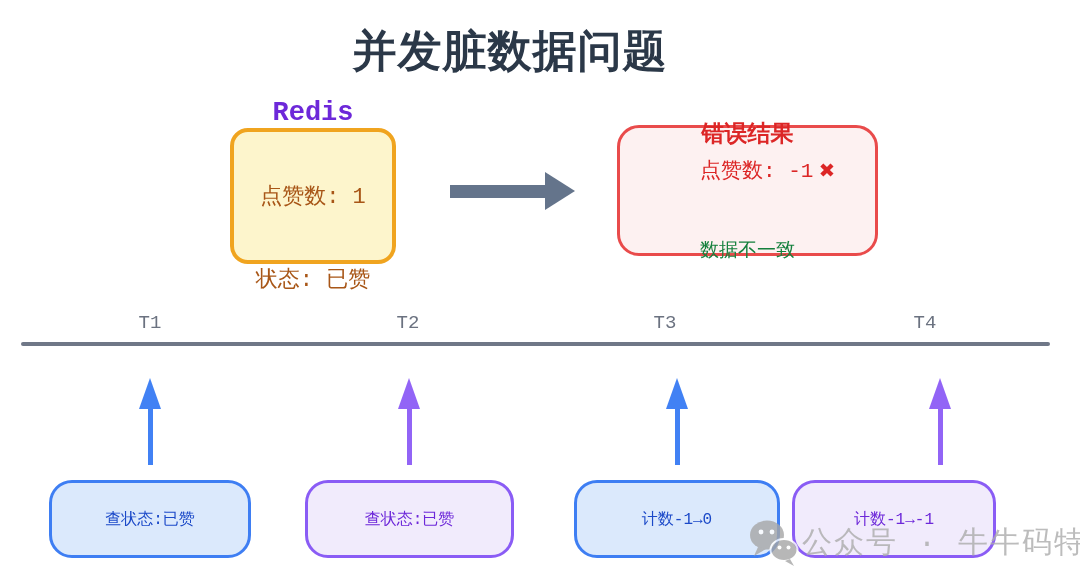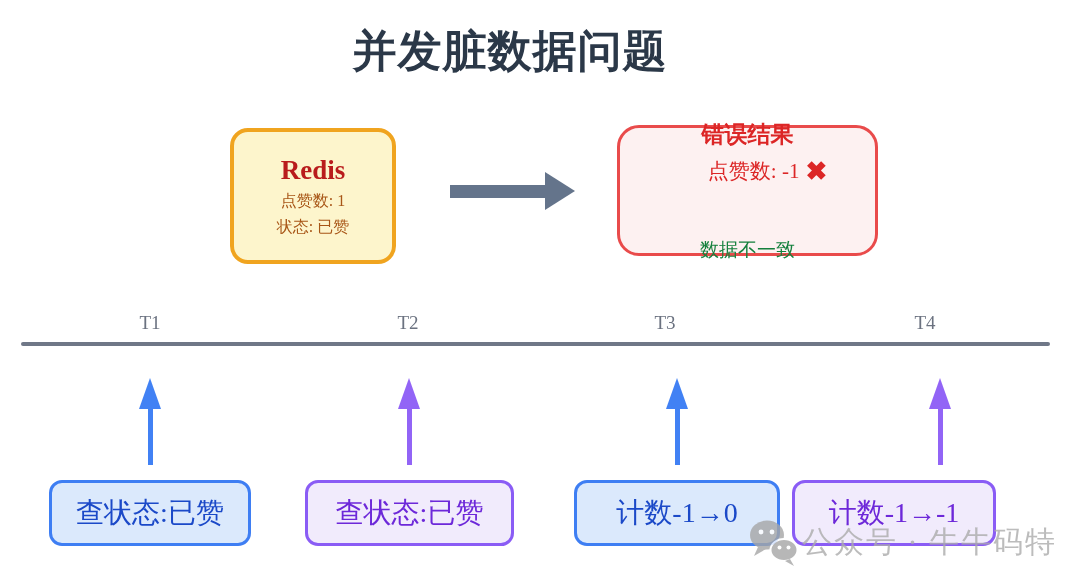--- a/index.html
+++ b/index.html
@@ -1,35 +1,35 @@
 <!DOCTYPE html>
 <html><head>
 <meta charset="utf-8">
 <style>
   html,body{margin:0;padding:0;background:#ffffff;}
   .stage{
     position:relative;width:1080px;height:586px;background:#ffffff;overflow:hidden;
-    font-family:Liberation Serif, serif;
+    font-family:Liberation Mono, monospace;
   }
   
   .title{
     position:absolute;left:0;top:22px;width:1020px;margin:0;
     text-align:center;font-size:44px;font-weight:800;color:#2B3848;letter-spacing:1px;
   }
   
   .statebox{
     position:absolute;box-sizing:border-box;display:flex;flex-direction:column;
     align-items:center;justify-content:center;text-align:center;
   }
   .redis{
     left:230px;top:128px;width:166px;height:136px;
     background:#FDF5CC;border:4px solid #F0A41F;border-radius:18px;gap:5px;
   }
-  .redis .box-title{font-size:27px;font-weight:700;color:#b91c1c;}
-  .redis .box-line{font-size:16px;color:#A85617;}
+  .redis .box-title{font-size:27px;font-weight:700;color:#6d28d9;}
+  .redis .box-line{font-size:22px;color:#A85617;margin-top:48px;}
   .error{
     left:617px;top:125px;width:261px;height:131px;
     background:#FDF1F1;border:3px solid #E94B4B;border-radius:22px;gap:6px;
   }
   .error .box-title{font-size:23px;font-weight:700;color:#DC2626;}
   .error .box-line{font-size:21px;color:#DC2626;margin-left:40px;}
   .error .box-note{font-size:19px;color:#15803d;margin-top:44px;}
   .cross{font-size:26px;font-weight:800;color:#DC2626;margin-left:6px;vertical-align:-2px;}
   
   .flow-arrow{position:absolute;left:450px;top:172px;width:125px;height:38px;}
@@ -52,23 +52,23 @@
   }
   .up-arrow .up-head{width:0;height:0;border-left:11px solid transparent;border-right:11px solid transparent;border-bottom:31px solid;}
   .up-arrow .up-shaft{width:5px;height:56px;}
   .ua1{left:150px}.ua2{left:409px}.ua3{left:677px}.ua4{left:940px}
   .up-blue .up-head{border-bottom-color:#4181F4;}
   .up-blue .up-shaft{background:#4181F4;}
   .up-purple .up-head{border-bottom-color:#9264F6;}
   .up-purple .up-shaft{background:#9264F6;}
   
   .event-box{
-    position:absolute;top:480px;height:66px;box-sizing:border-box;
+    position:absolute;top:480px;height:78px;box-sizing:border-box;
     display:flex;align-items:center;justify-content:center;
-    border-radius:13px;font-size:28px;font-weight:500;
+    border-radius:23px;font-size:16px;font-weight:500;
   }
   .eb1{left:49px;width:202px;}
   .eb2{left:305px;width:209px;}
   .eb3{left:574px;width:206px;text-align:right;}
   .eb4{left:792px;width:204px;}
   .ev-blue{background:#DBE9FC;border:3px solid #3E7EF3;color:#1B49C8;}
   .ev-purple{background:#F1EBFC;border:3px solid #8A5CF5;color:#6D28D9;}
   
   .watermark{
     position:absolute;left:748px;top:518px;display:flex;align-items:center;gap:2px;opacity:0.8;

